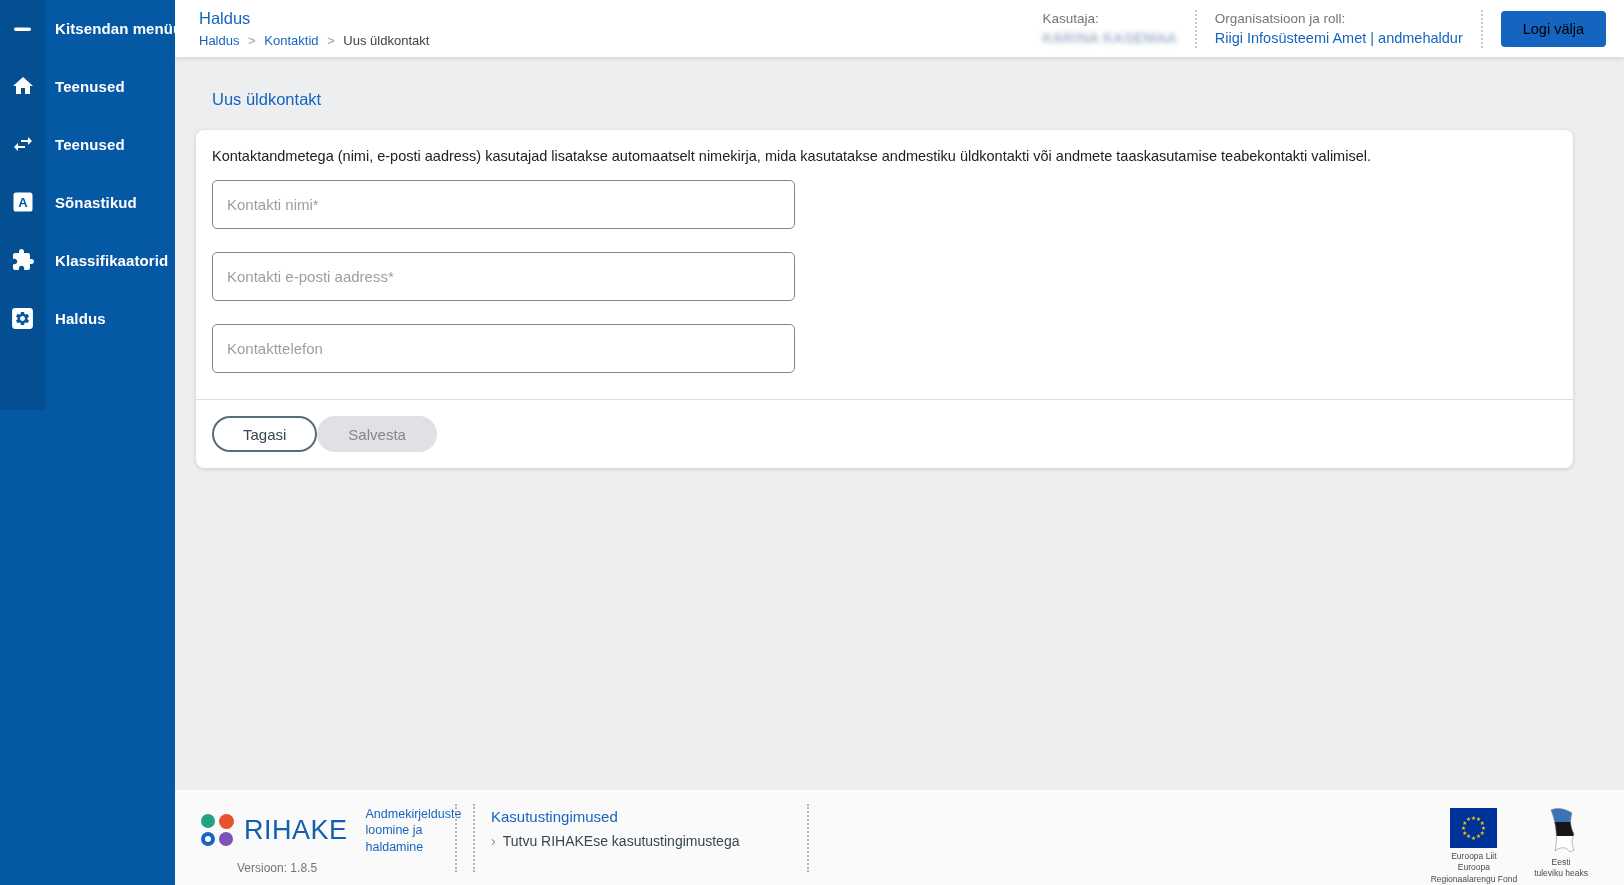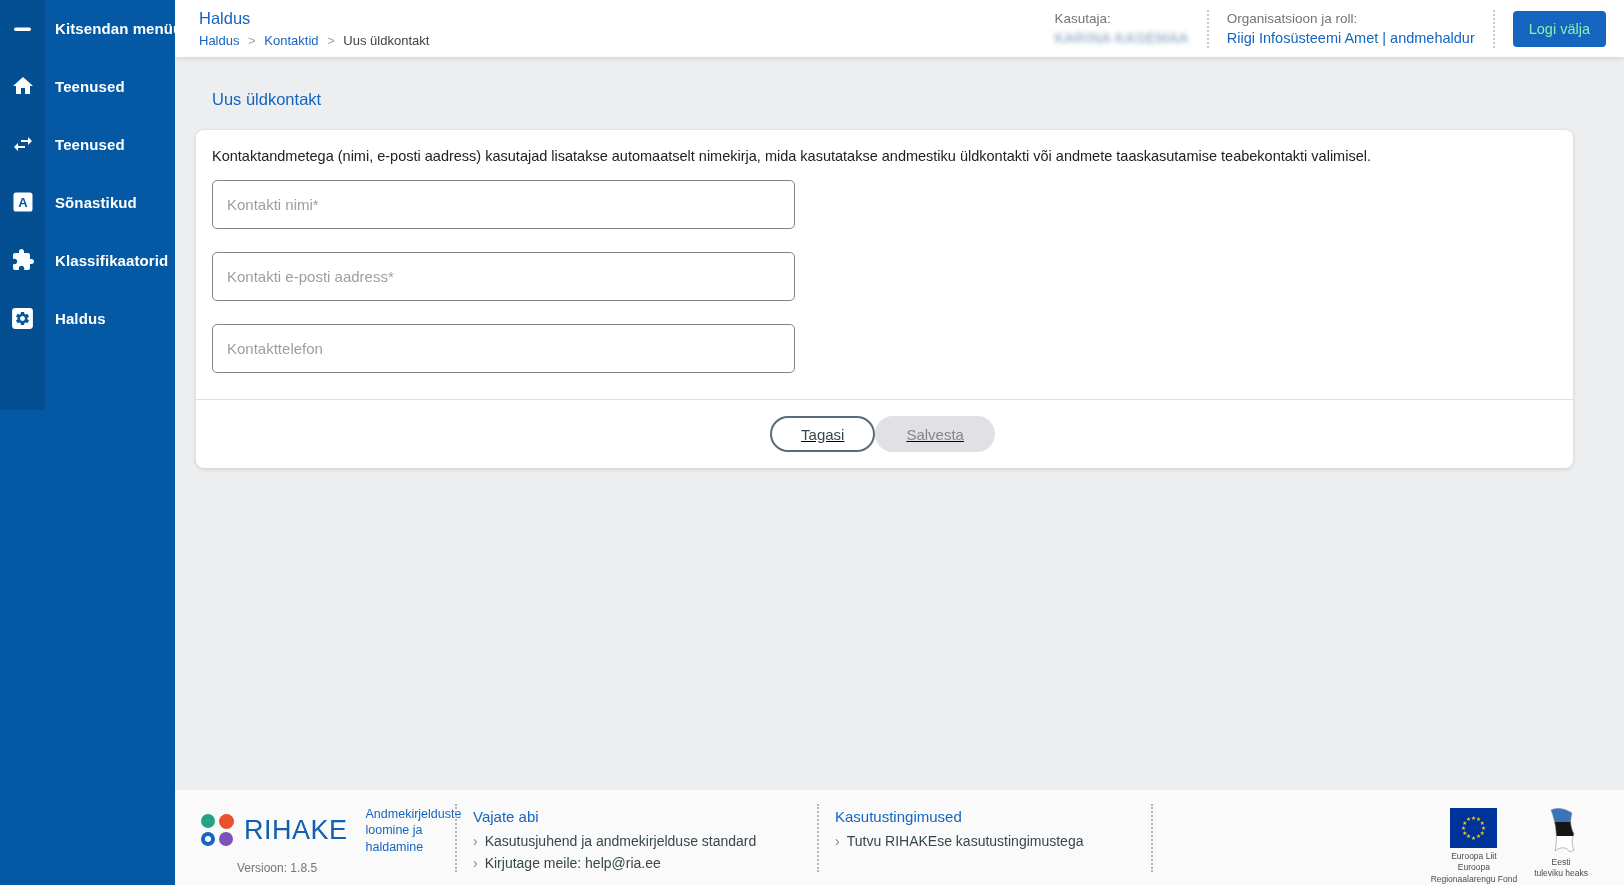--- a/index.html
+++ b/index.html
@@ -25,33 +25,33 @@
   .breadcrumb .crumb-link{color:#1565C0;cursor:pointer;}
   .breadcrumb .crumb-sep{margin:0 5px;color:#9e9e9e;}
   .breadcrumb .crumb-current{color:#424242;}
   .tb-right{margin-left:auto;display:flex;align-items:center;gap:18px;padding-right:18px;}
   .hdr-block{display:flex;flex-direction:column;gap:4px;}
   .hdr-label{font-size:13.5px;color:#757575;}
   .hdr-value{font-size:14.5px;color:#37474f;}
   .hdr-value.org{color:#1565C0;}
   .hdr-value.blurred{color:#7d97b5;font-weight:500;filter:blur(2.4px);letter-spacing:.5px;}
   .hdr-sep{width:0;height:38px;border-left:2px dotted #c7c7c7;}
-  .logout-btn{background:#1565C0;color:#86efac;border:none;border-radius:4px;font-size:14.5px;font-weight:500;padding:10px 16px;cursor:pointer;font-family:inherit;}
+  .logout-btn{background:#1565C0;color:#000000;border:none;border-radius:4px;font-size:14.5px;font-weight:500;padding:10px 22px;cursor:pointer;font-family:inherit;}
 
   
   main{flex:1;background:#eceef0;padding:33px 51px 0 21px;overflow:hidden;}
   .page-title{margin:0 0 0 16px;font-size:16.5px;font-weight:500;color:#1565C0;}
   .card{margin-top:21px;background:#fff;border-radius:8px;box-shadow:0 1px 4px rgba(0,0,0,0.15);}
   .card-body{padding:18px 16px 26px 16px;}
   .card-desc{margin:0 0 16px 0;font-size:14.5px;color:#212121;}
   .field input{display:block;width:583px;height:49px;box-sizing:border-box;margin-bottom:23px;padding:0 14px;font-size:15px;font-family:inherit;color:#701a75;border:1px solid #858585;border-radius:5px;background:#fff;outline:none;}
   .field input::placeholder{color:#9e9e9e;}
   .field:last-child input{margin-bottom:0;margin-top:9px;}
   .card-divider{border-top:1px solid #e0e0e0;}
-  .card-actions{display:flex;justify-content:center;align-items:center;padding:16px 20px 16px 16px;text-decoration:underline;}
+  .card-actions{display:flex;justify-content:flex-start;align-items:center;padding:16px 20px 16px 16px;}
   .btn-back{height:36px;padding:0 29px;background:#fff;border:2px solid #5a6b78;border-radius:18px;color:#37474f;font-size:15px;font-family:inherit;cursor:pointer;}
   .btn-save{height:36px;padding:0 31px;background:#e1e1e5;border:none;border-radius:18px;color:#85858a;font-size:15px;font-family:inherit;cursor:not-allowed;}
 
   
   footer{height:95px;min-height:95px;background:#fafafa;display:flex;align-items:flex-start;gap:16px;padding:10px 36px 4px 20px;box-sizing:border-box;}
   .f-sep{width:0;height:68px;border-left:2px dotted #b5b5b5;margin-top:4px;flex:none;}
   .brand{width:244px;flex:none;padding-top:6px;}
   .brand-row{display:flex;align-items:center;}
   .dots{display:grid;grid-template-columns:15px 15px;grid-auto-rows:15px;gap:3px;margin-left:6px;}
   .dot{width:14px;height:14px;border-radius:50%;}
@@ -213,29 +213,20 @@
           <span class="brand-tagline">
             <span>Andmekirjelduste</span><br>
             <span>loomine ja haldamine</span>
           </span>
         </div>
         <div class="brand-version">Versioon: 1.8.5</div>
       </div>
 
       <div class="f-sep"></div>
 
-      <div class="f-col help">
-        <div class="f-title">Vajate abi</div>
-        <div class="f-link">
-          <span class="chev">›</span><span>Kasutusjuhend ja andmekirjelduse standard</span>
-        </div>
-        <div class="f-link">
-          <span class="chev">›</span><span>Kirjutage meile: </span><span>help@ria.ee</span>
-        </div>
-      </div>
 
       <div class="f-sep"></div>
 
       <div class="f-col terms">
         <div class="f-title">Kasutustingimused</div>
         <div class="f-link">
           <span class="chev">›</span><span>Tutvu RIHAKEse kasutustingimustega</span>
         </div>
       </div>
 

